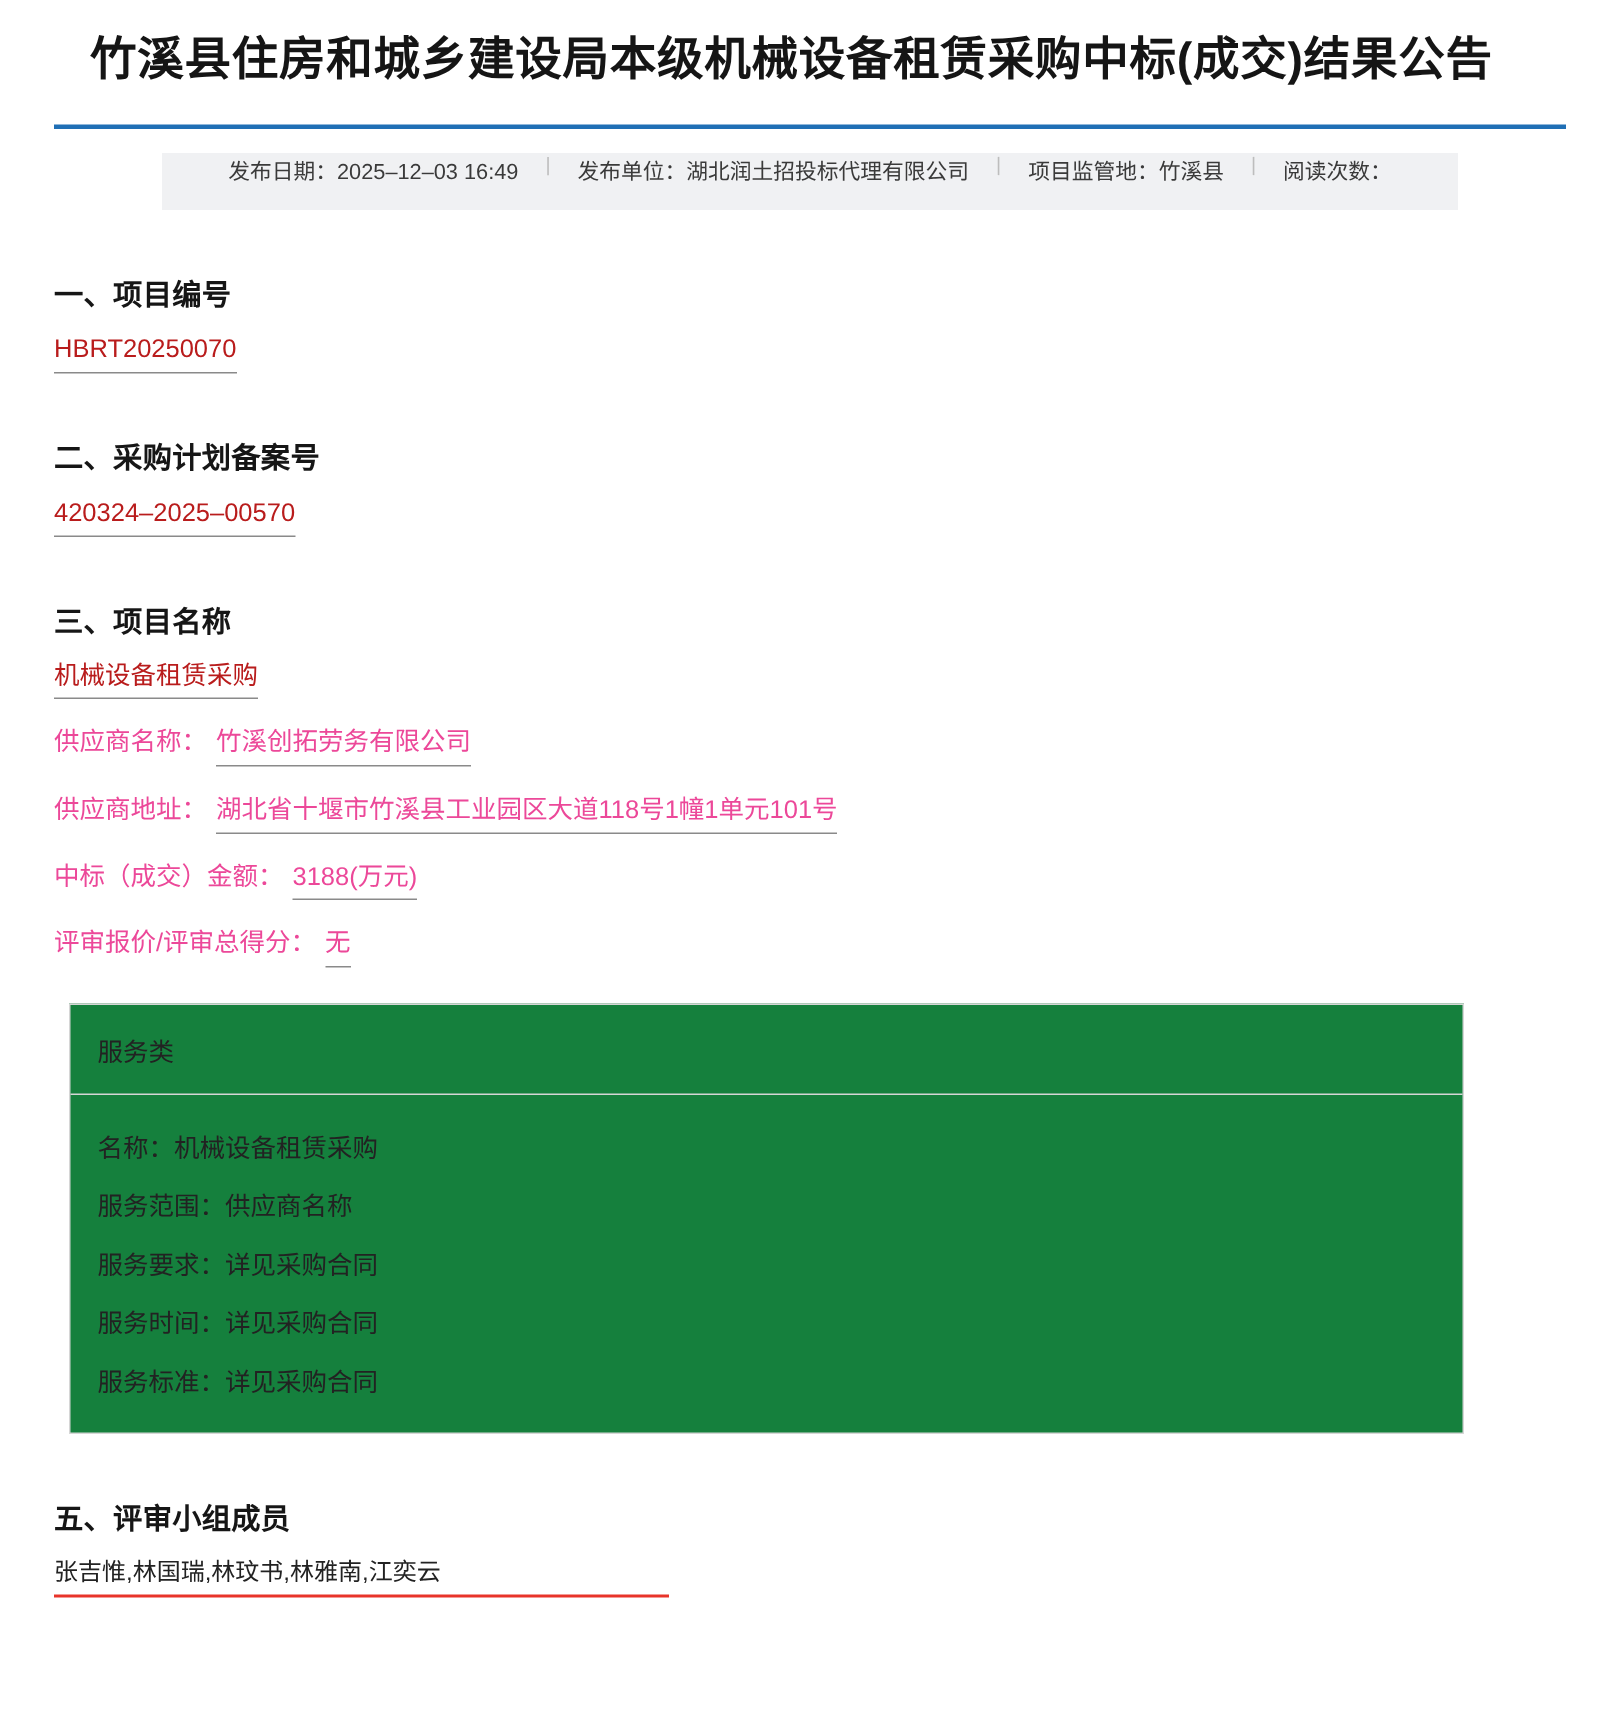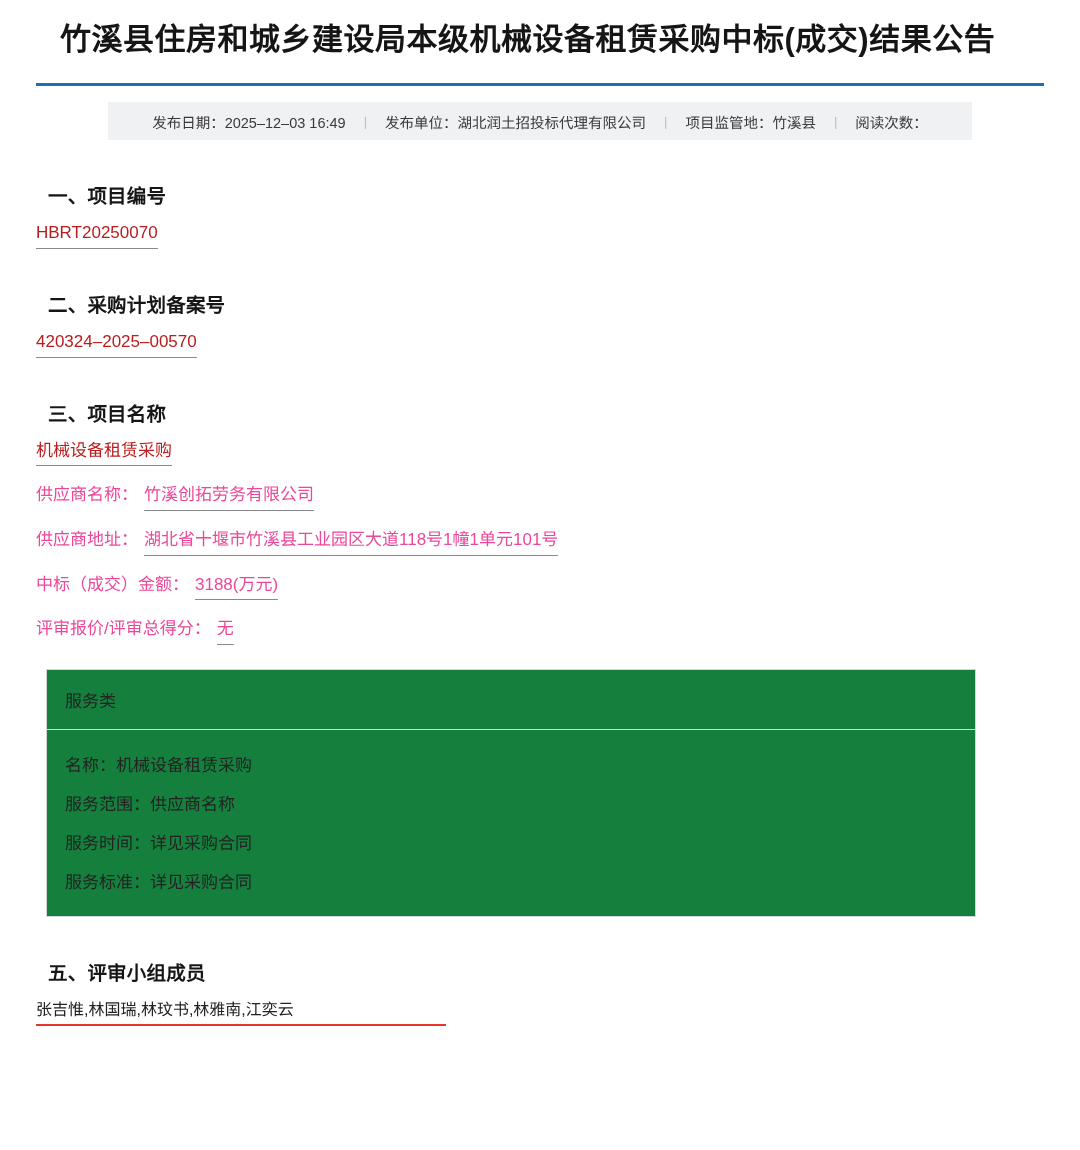--- a/index.html
+++ b/index.html
@@ -40,21 +40,21 @@
     background: #1f6fb5;
   }
 
   
   .meta-bar {
     width: 864px;
     margin: 16px auto 0 auto;
     background: #f0f1f3;
     height: 38px;
     display: flex;
-    align-items: center;
+    align-items: flex-start;
     justify-content: center;
     font-size: 14.5px;
     color: #3a3a3a;
   }
   .meta-item {
     white-space: nowrap;
     padding: 0 2px;
   }
   .meta-sep {
     color: #bdbdbd;
@@ -66,21 +66,21 @@
   .content {
     width: 1008px;
     margin: 0 auto;
     padding: 0 0 0 0;
   }
 
   .section-heading {
     font-size: 19.5px;
     font-weight: 700;
     color: #161616;
-    margin: 40px 0 10px 12px;
+    margin: 40px 0 10px 0;
     letter-spacing: 0.2px;
   }
 
   
   .u {
     border-bottom: 1px solid #8a8a8a;
     padding-bottom: 2px;
     display: inline-block;
     line-height: 1.45;
   }
@@ -203,20 +203,21 @@
     <div class="kv">
       <span class="k">评审报价/评审总得分：</span>
       <span class="v u">无</span>
     </div>
 
     <div class="box">
       <div class="box-head">服务类</div>
       <div class="box-body">
         <div class="box-row">名称：机械设备租赁采购</div>
         <div class="box-row">服务范围：供应商名称</div>
+        <div class="box-row">服务要求：详见采购合同</div>
         <div class="box-row">服务时间：详见采购合同</div>
         <div class="box-row">服务标准：详见采购合同</div>
       </div>
     </div>
 
     <div class="section-heading">五、评审小组成员</div>
     <div class="reviewers">
       <span class="u-red">张吉惟,林国瑞,林玟书,林雅南,江奕云</span>
     </div>
 

